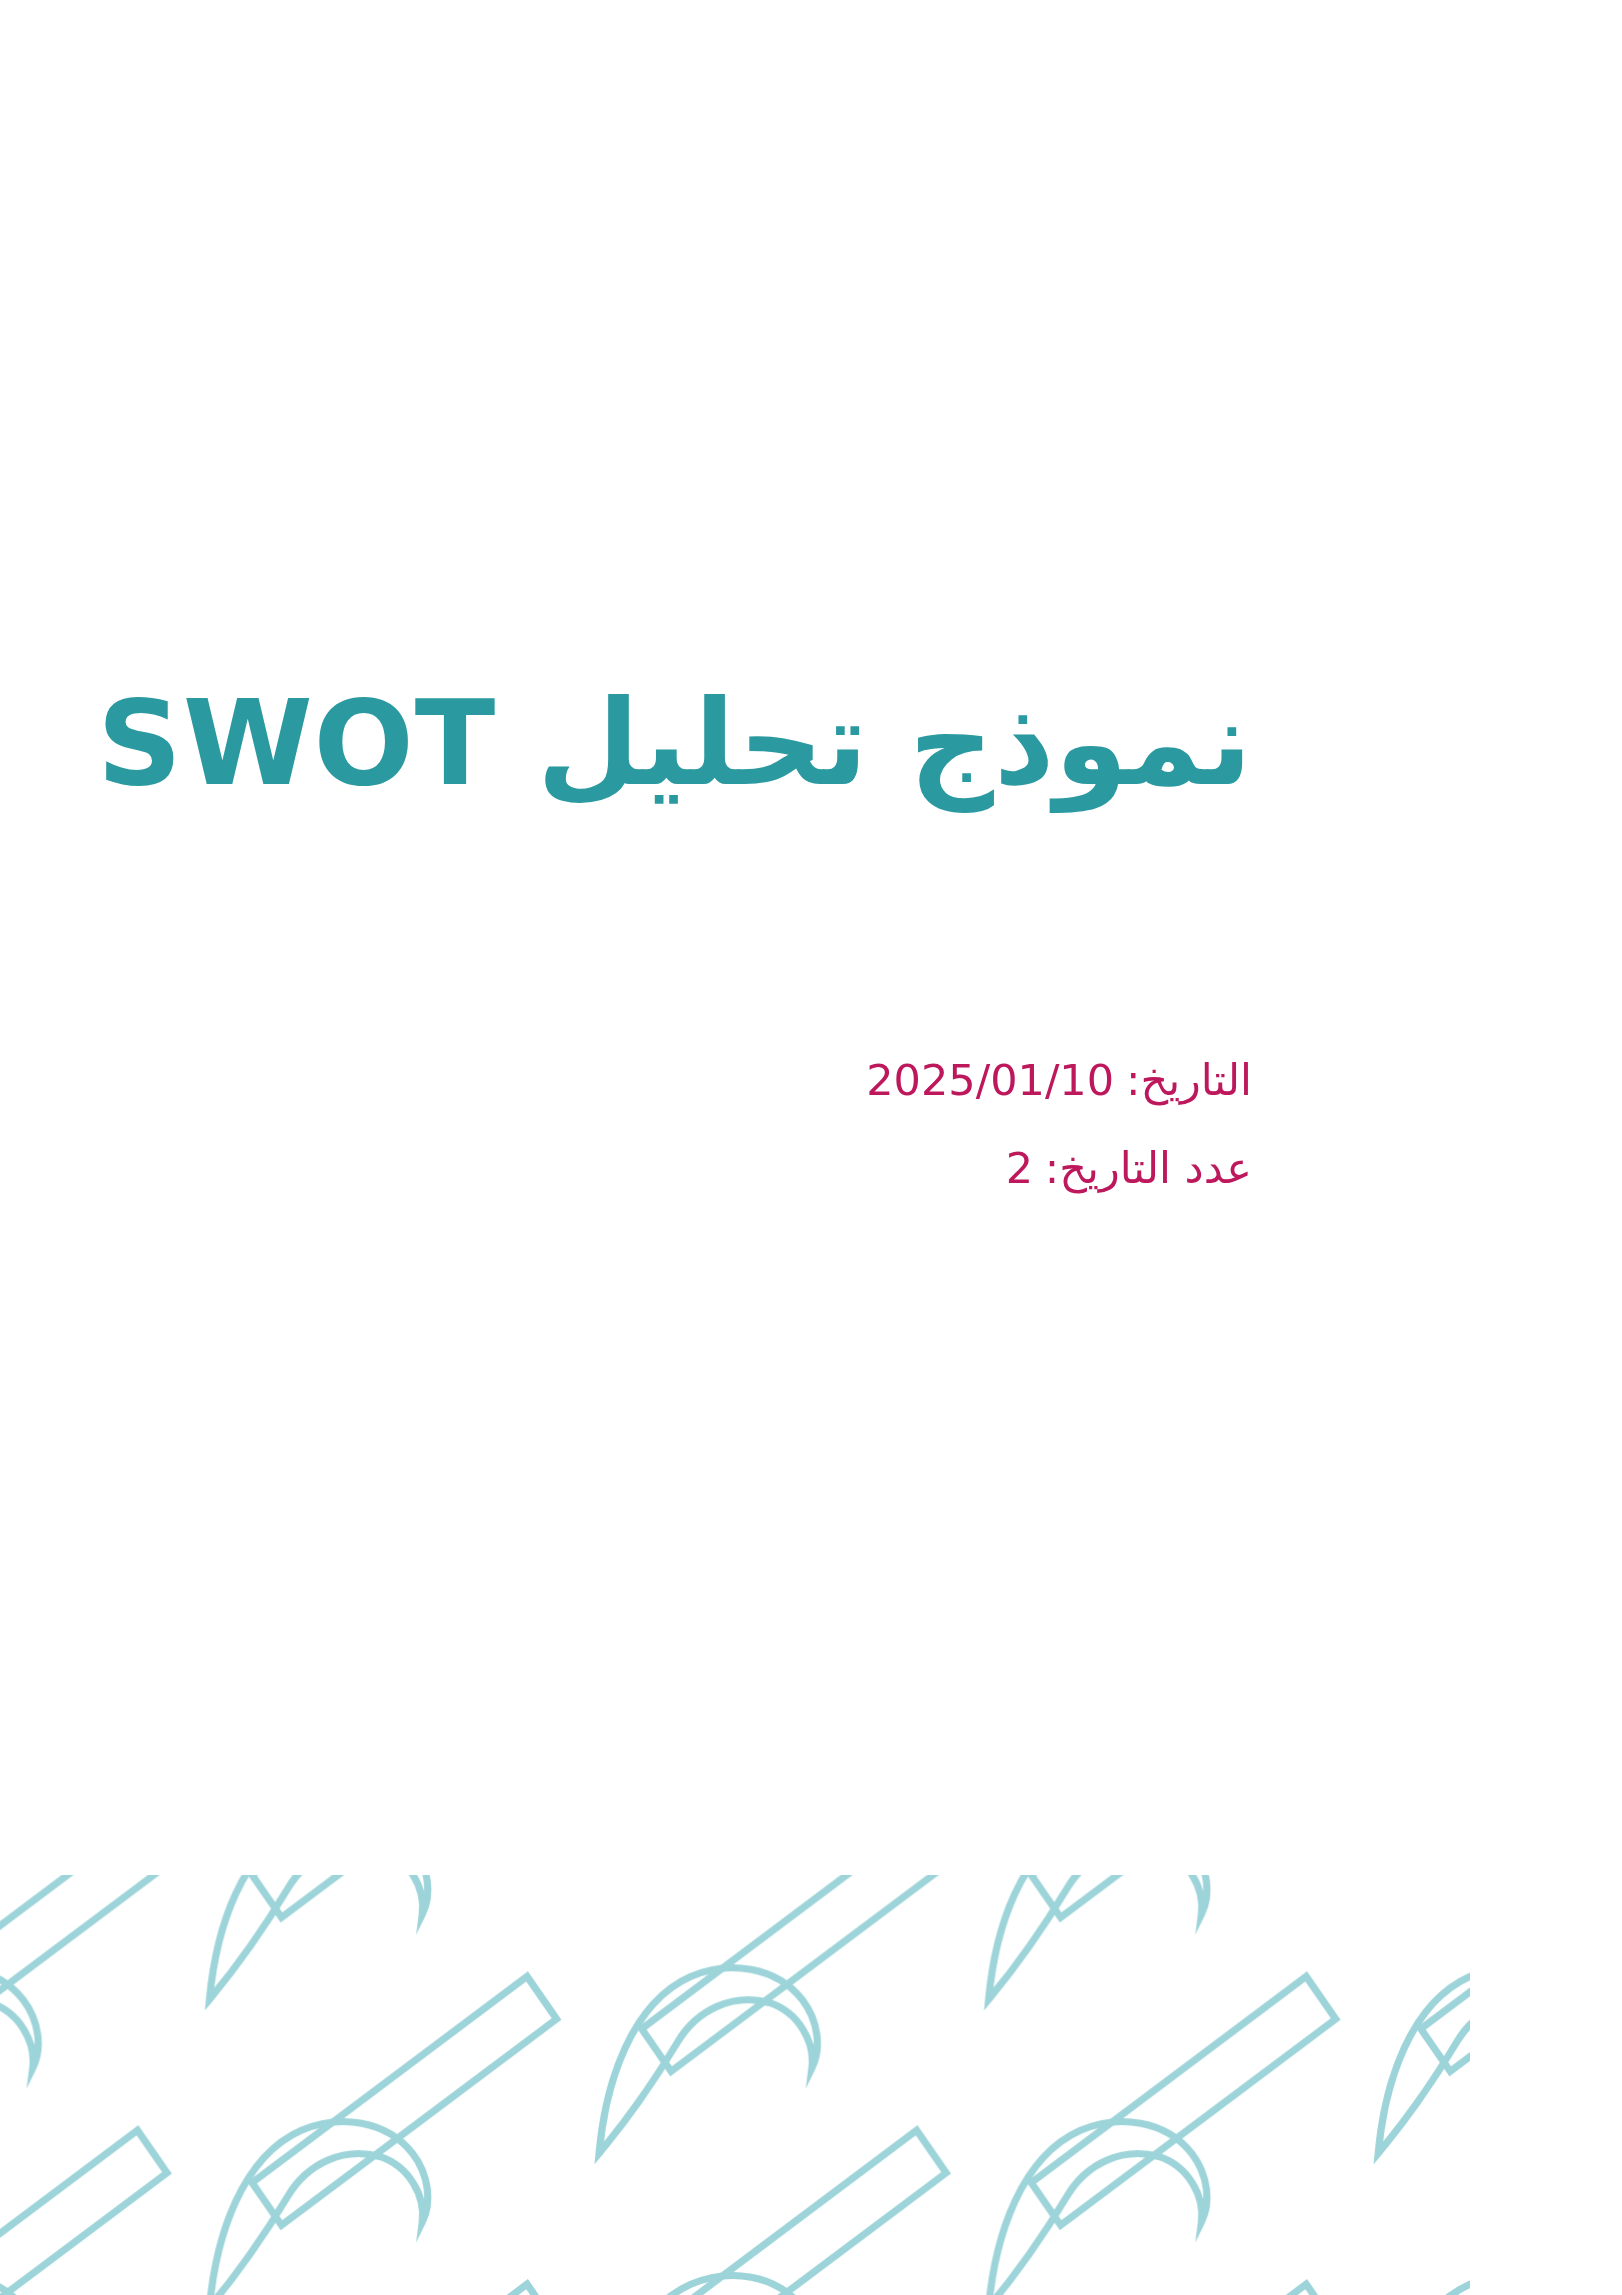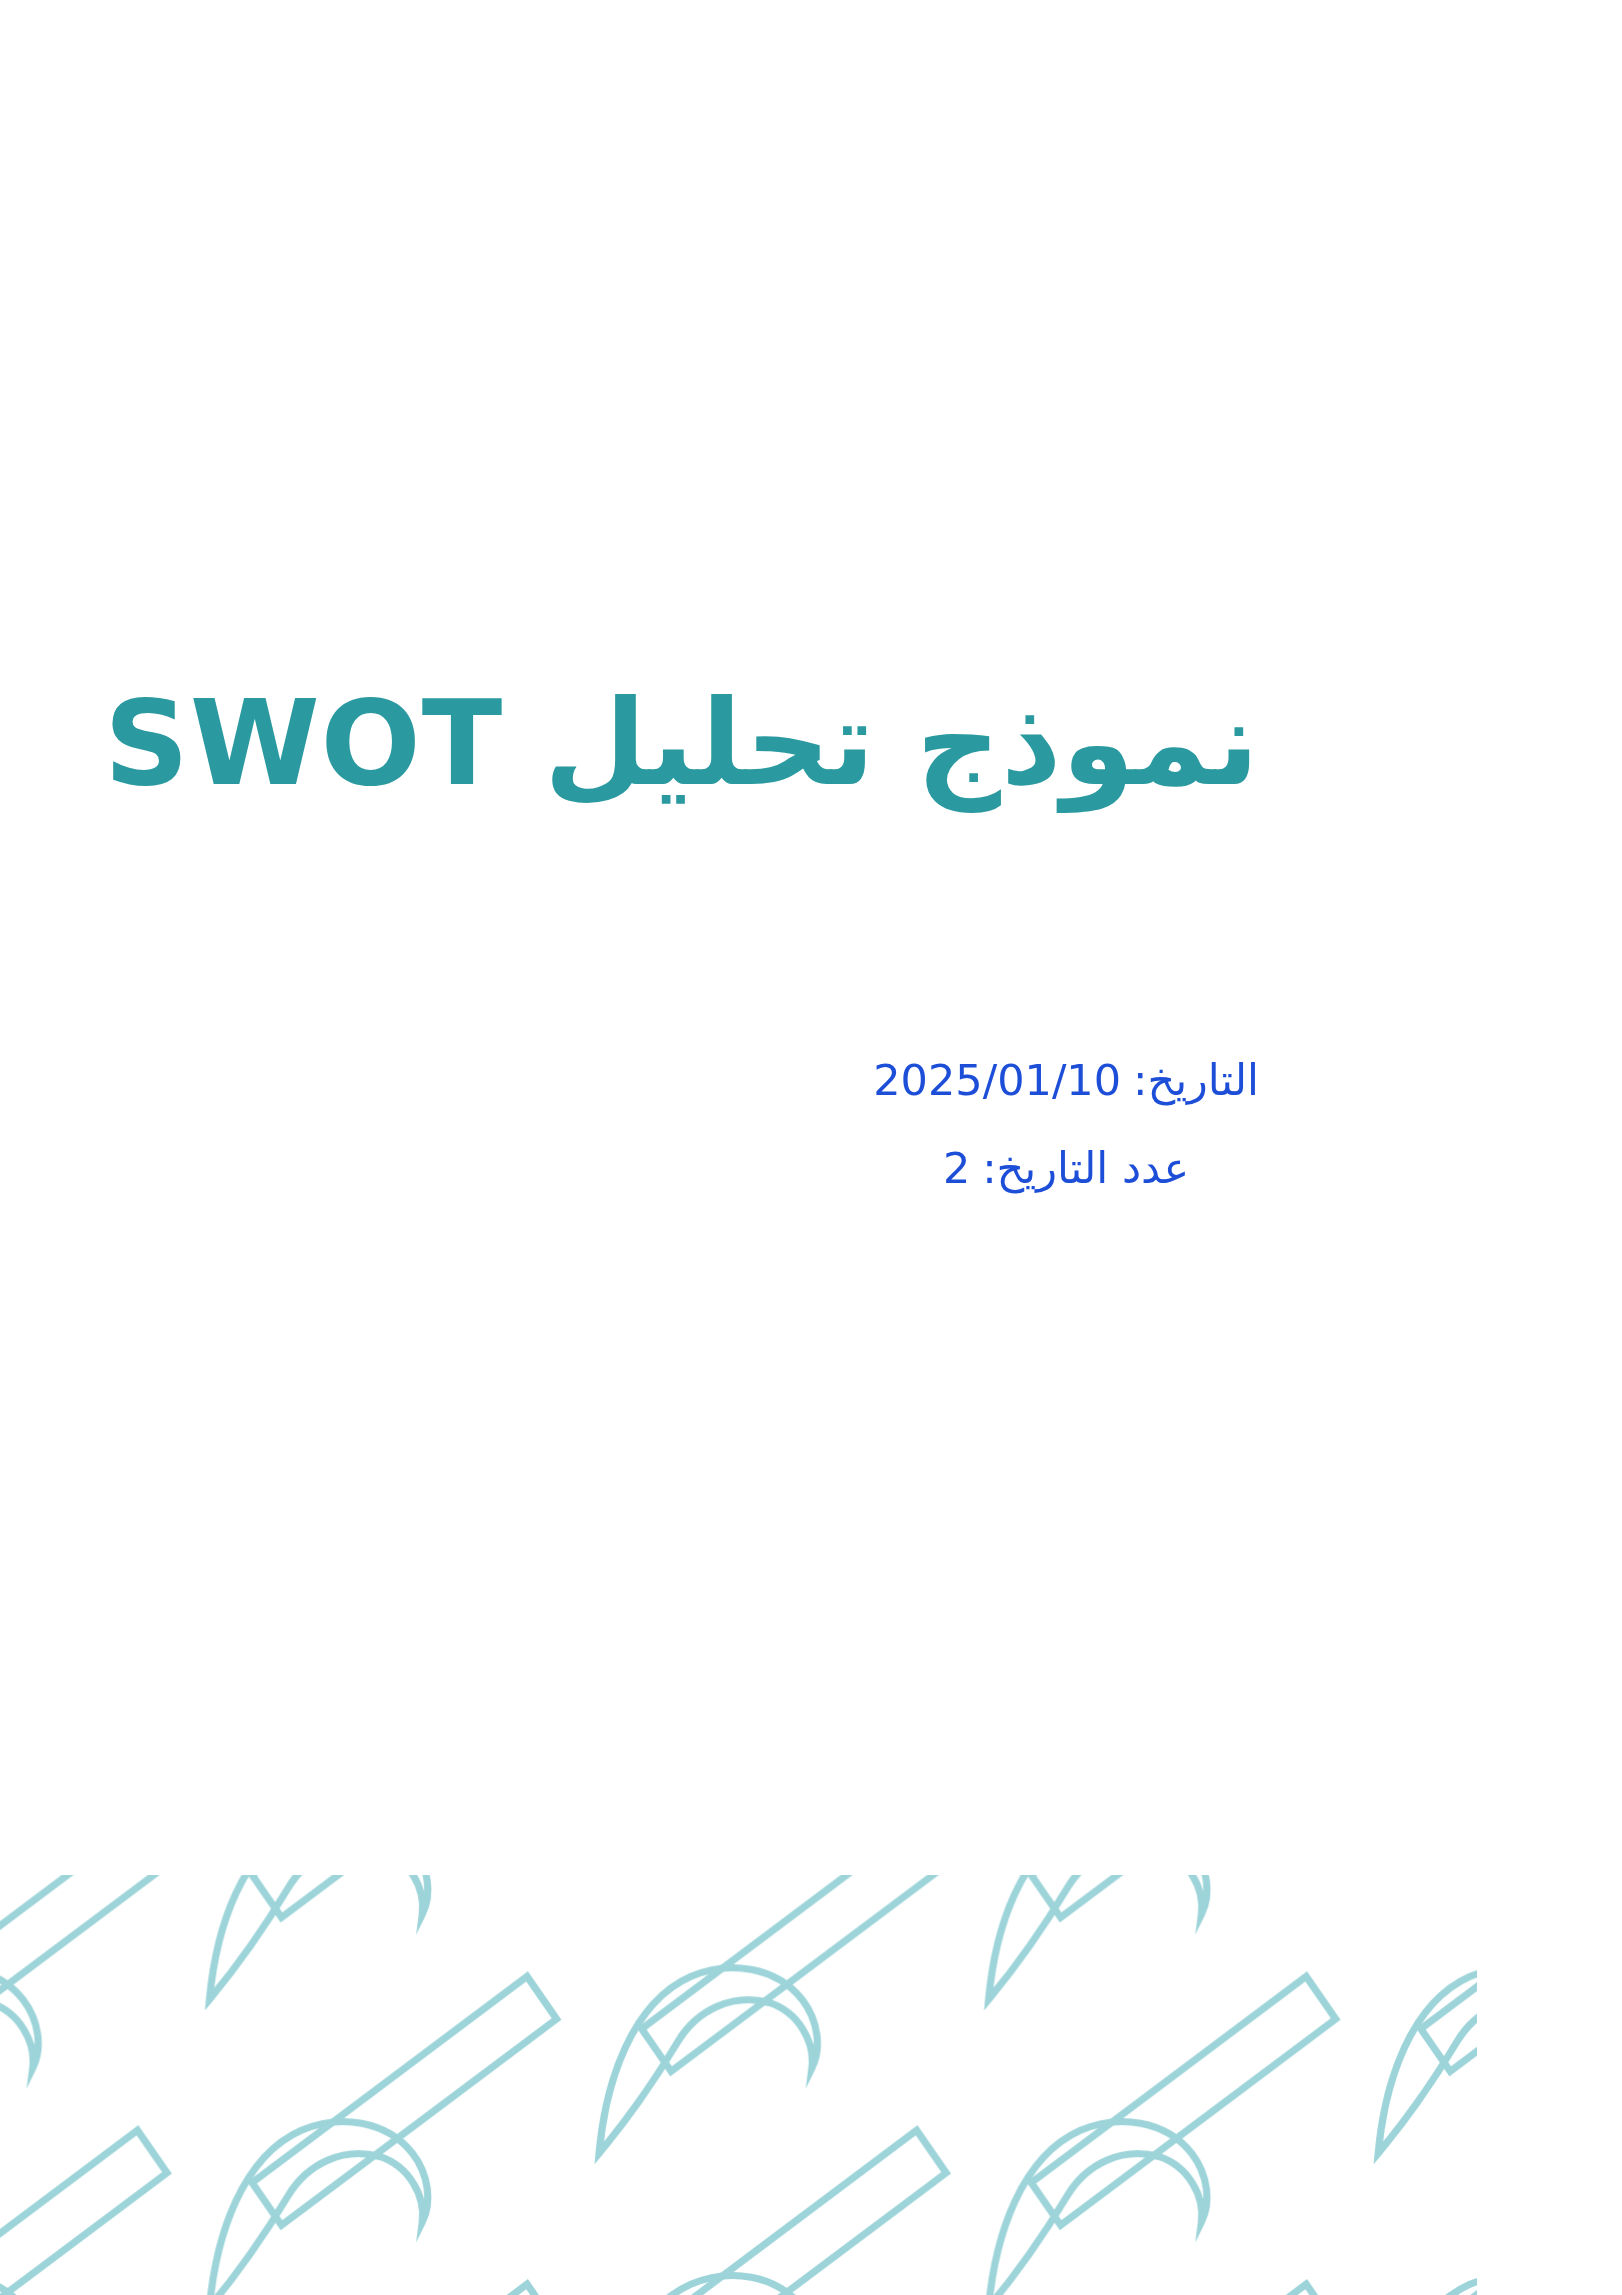--- a/index.html
+++ b/index.html
@@ -7,43 +7,42 @@
     padding: 0;
     background: #ffffff;
   }
   .page {
     position: relative;
     width: 1470px;
     height: 2295px;
     background: #ffffff;
     overflow: hidden;
     font-family: "DejaVu Sans", sans-serif;
-    padding-left: 7px;
   }
   .doc-title {
     position: absolute;
     top: 679px;
     right: 218px;
     direction: rtl;
     unicode-bidi: plaintext;
     white-space: nowrap;
     font-family: "DejaVu Sans", sans-serif;
     font-weight: bold;
     font-size: 118px;
     line-height: 1.1;
     color: #2A9AA0;
     letter-spacing: 0.7px;
   }
   .meta-block {
     position: absolute;
     top: 1036px;
     right: 218px;
     direction: rtl;
-    text-align: center;
-    color: #1d4ed8;
+    text-align: right;
+    color: #be185d;
     font-size: 43px;
     font-family: "DejaVu Sans", sans-serif;
   }
   .meta-row {
     line-height: 88px;
     height: 88px;
     white-space: nowrap;
   }
   .meta-row .label {
     margin-left: 11.8px; 

